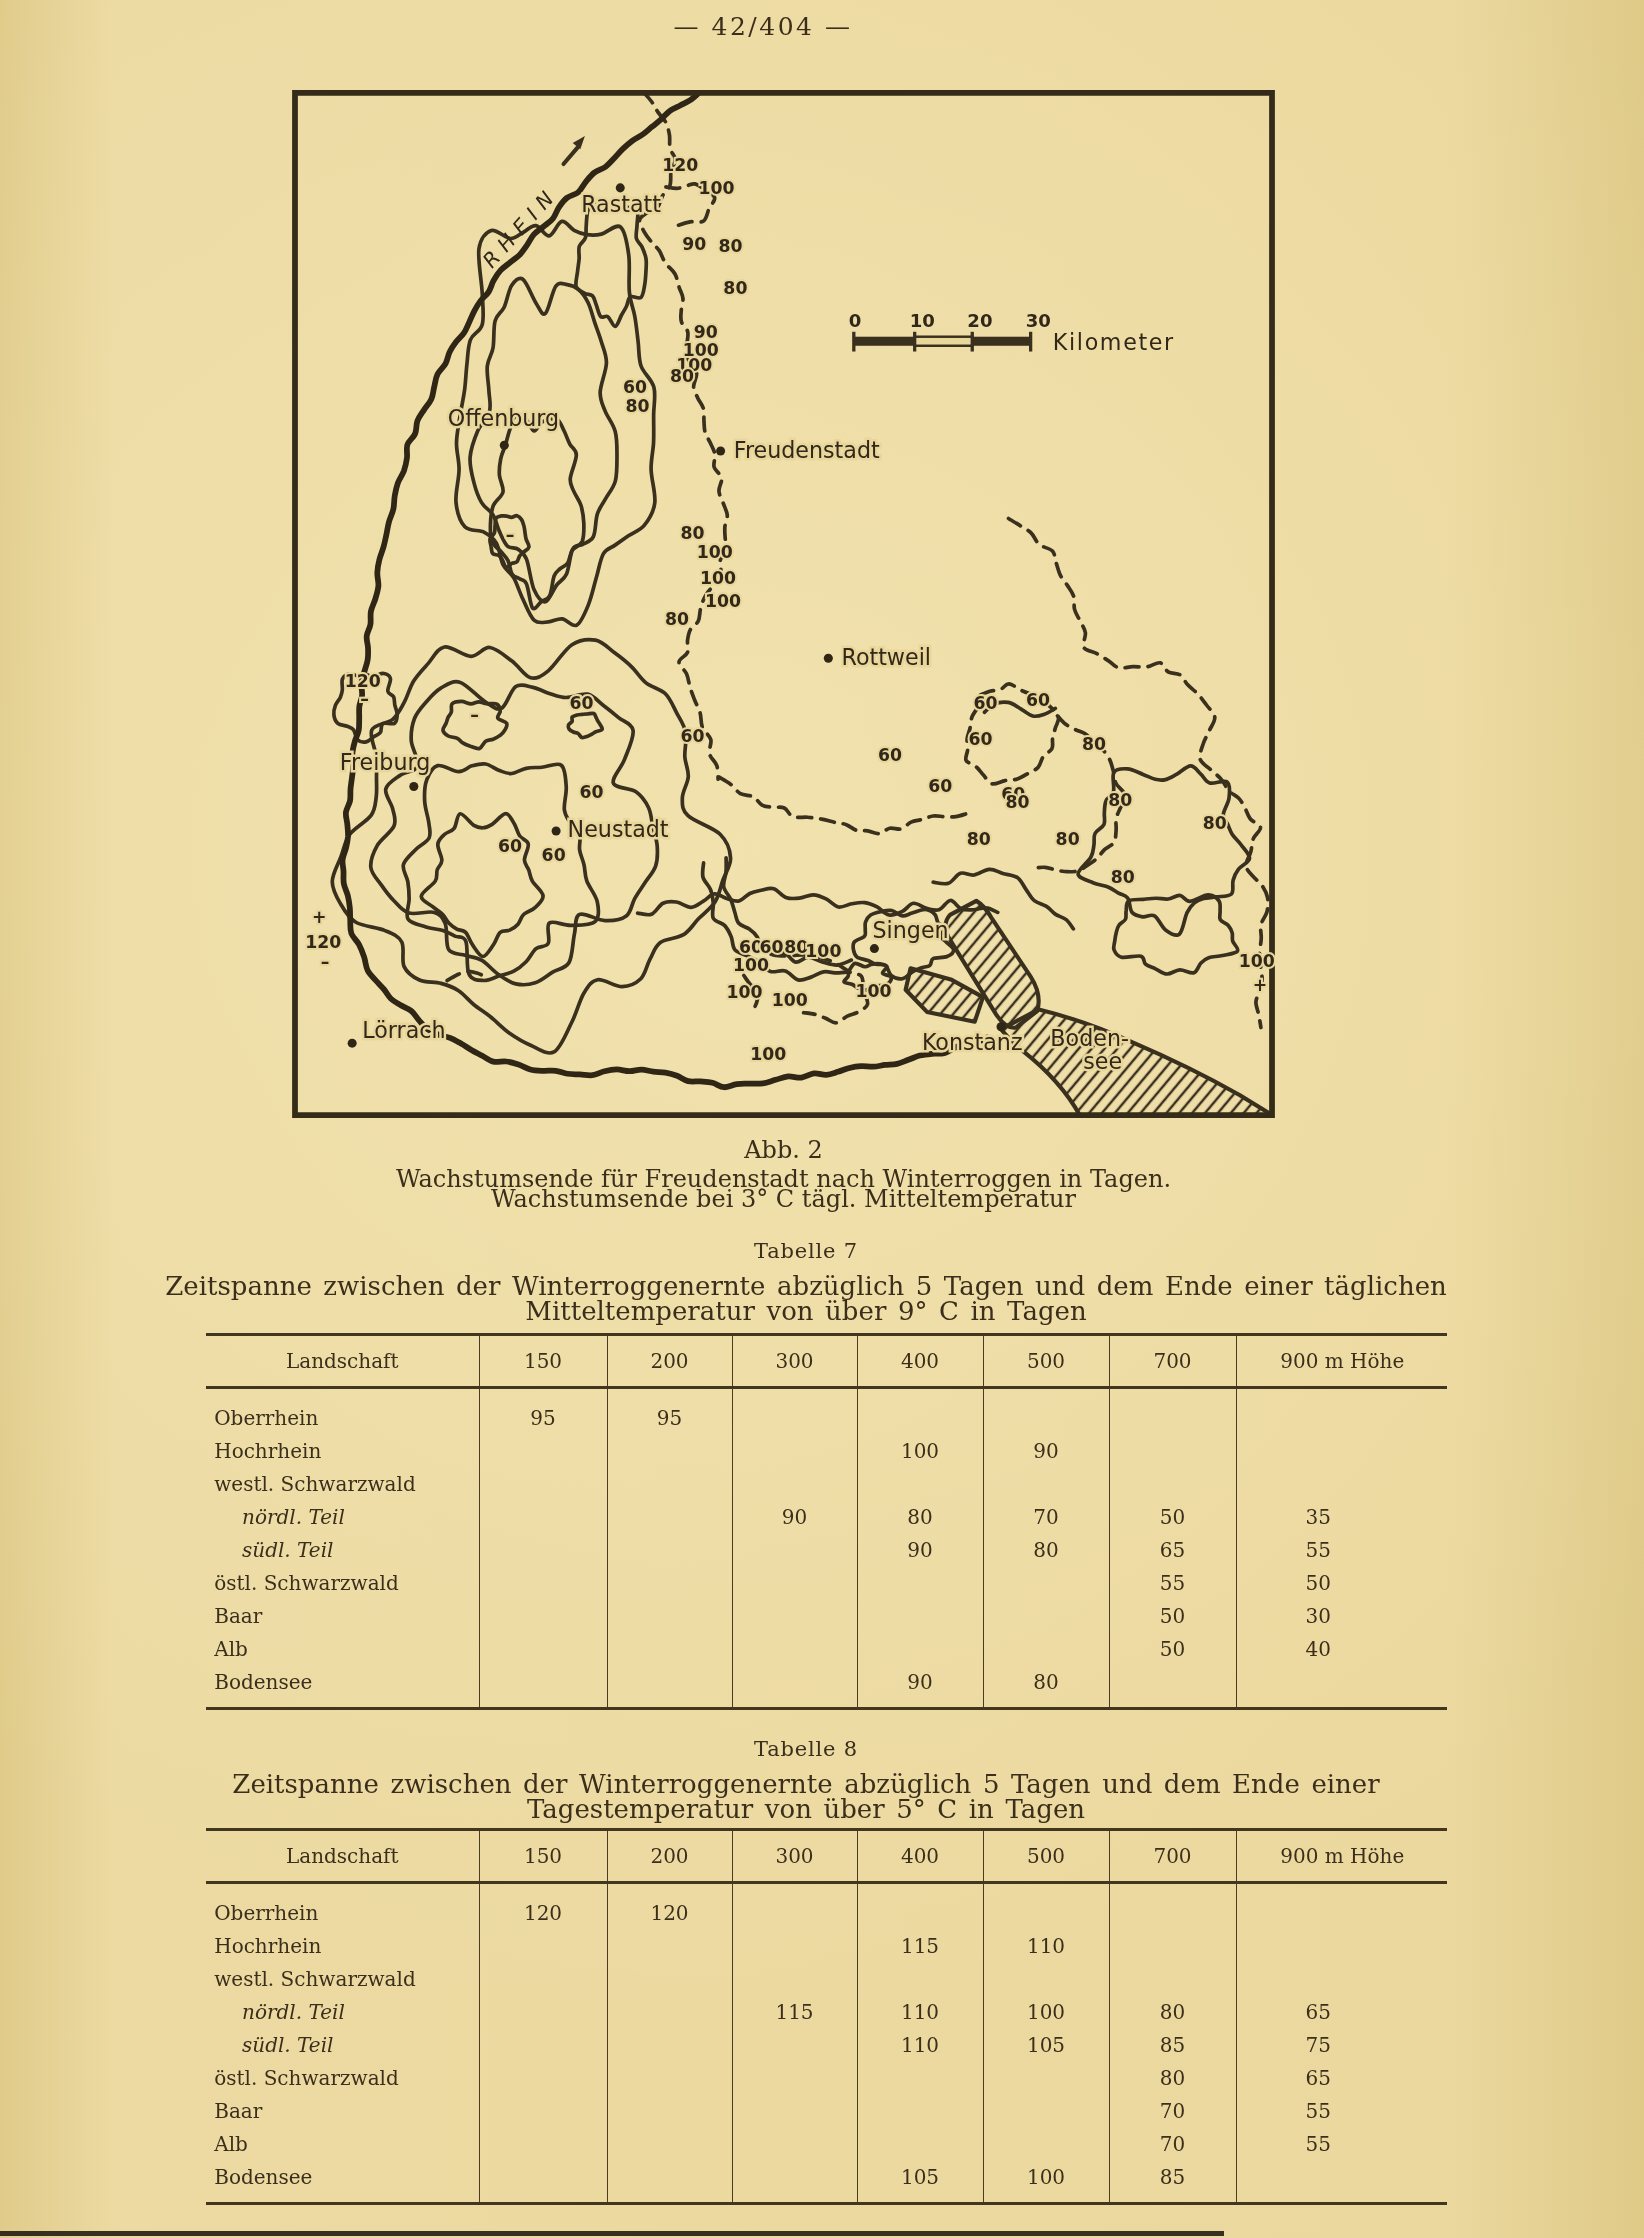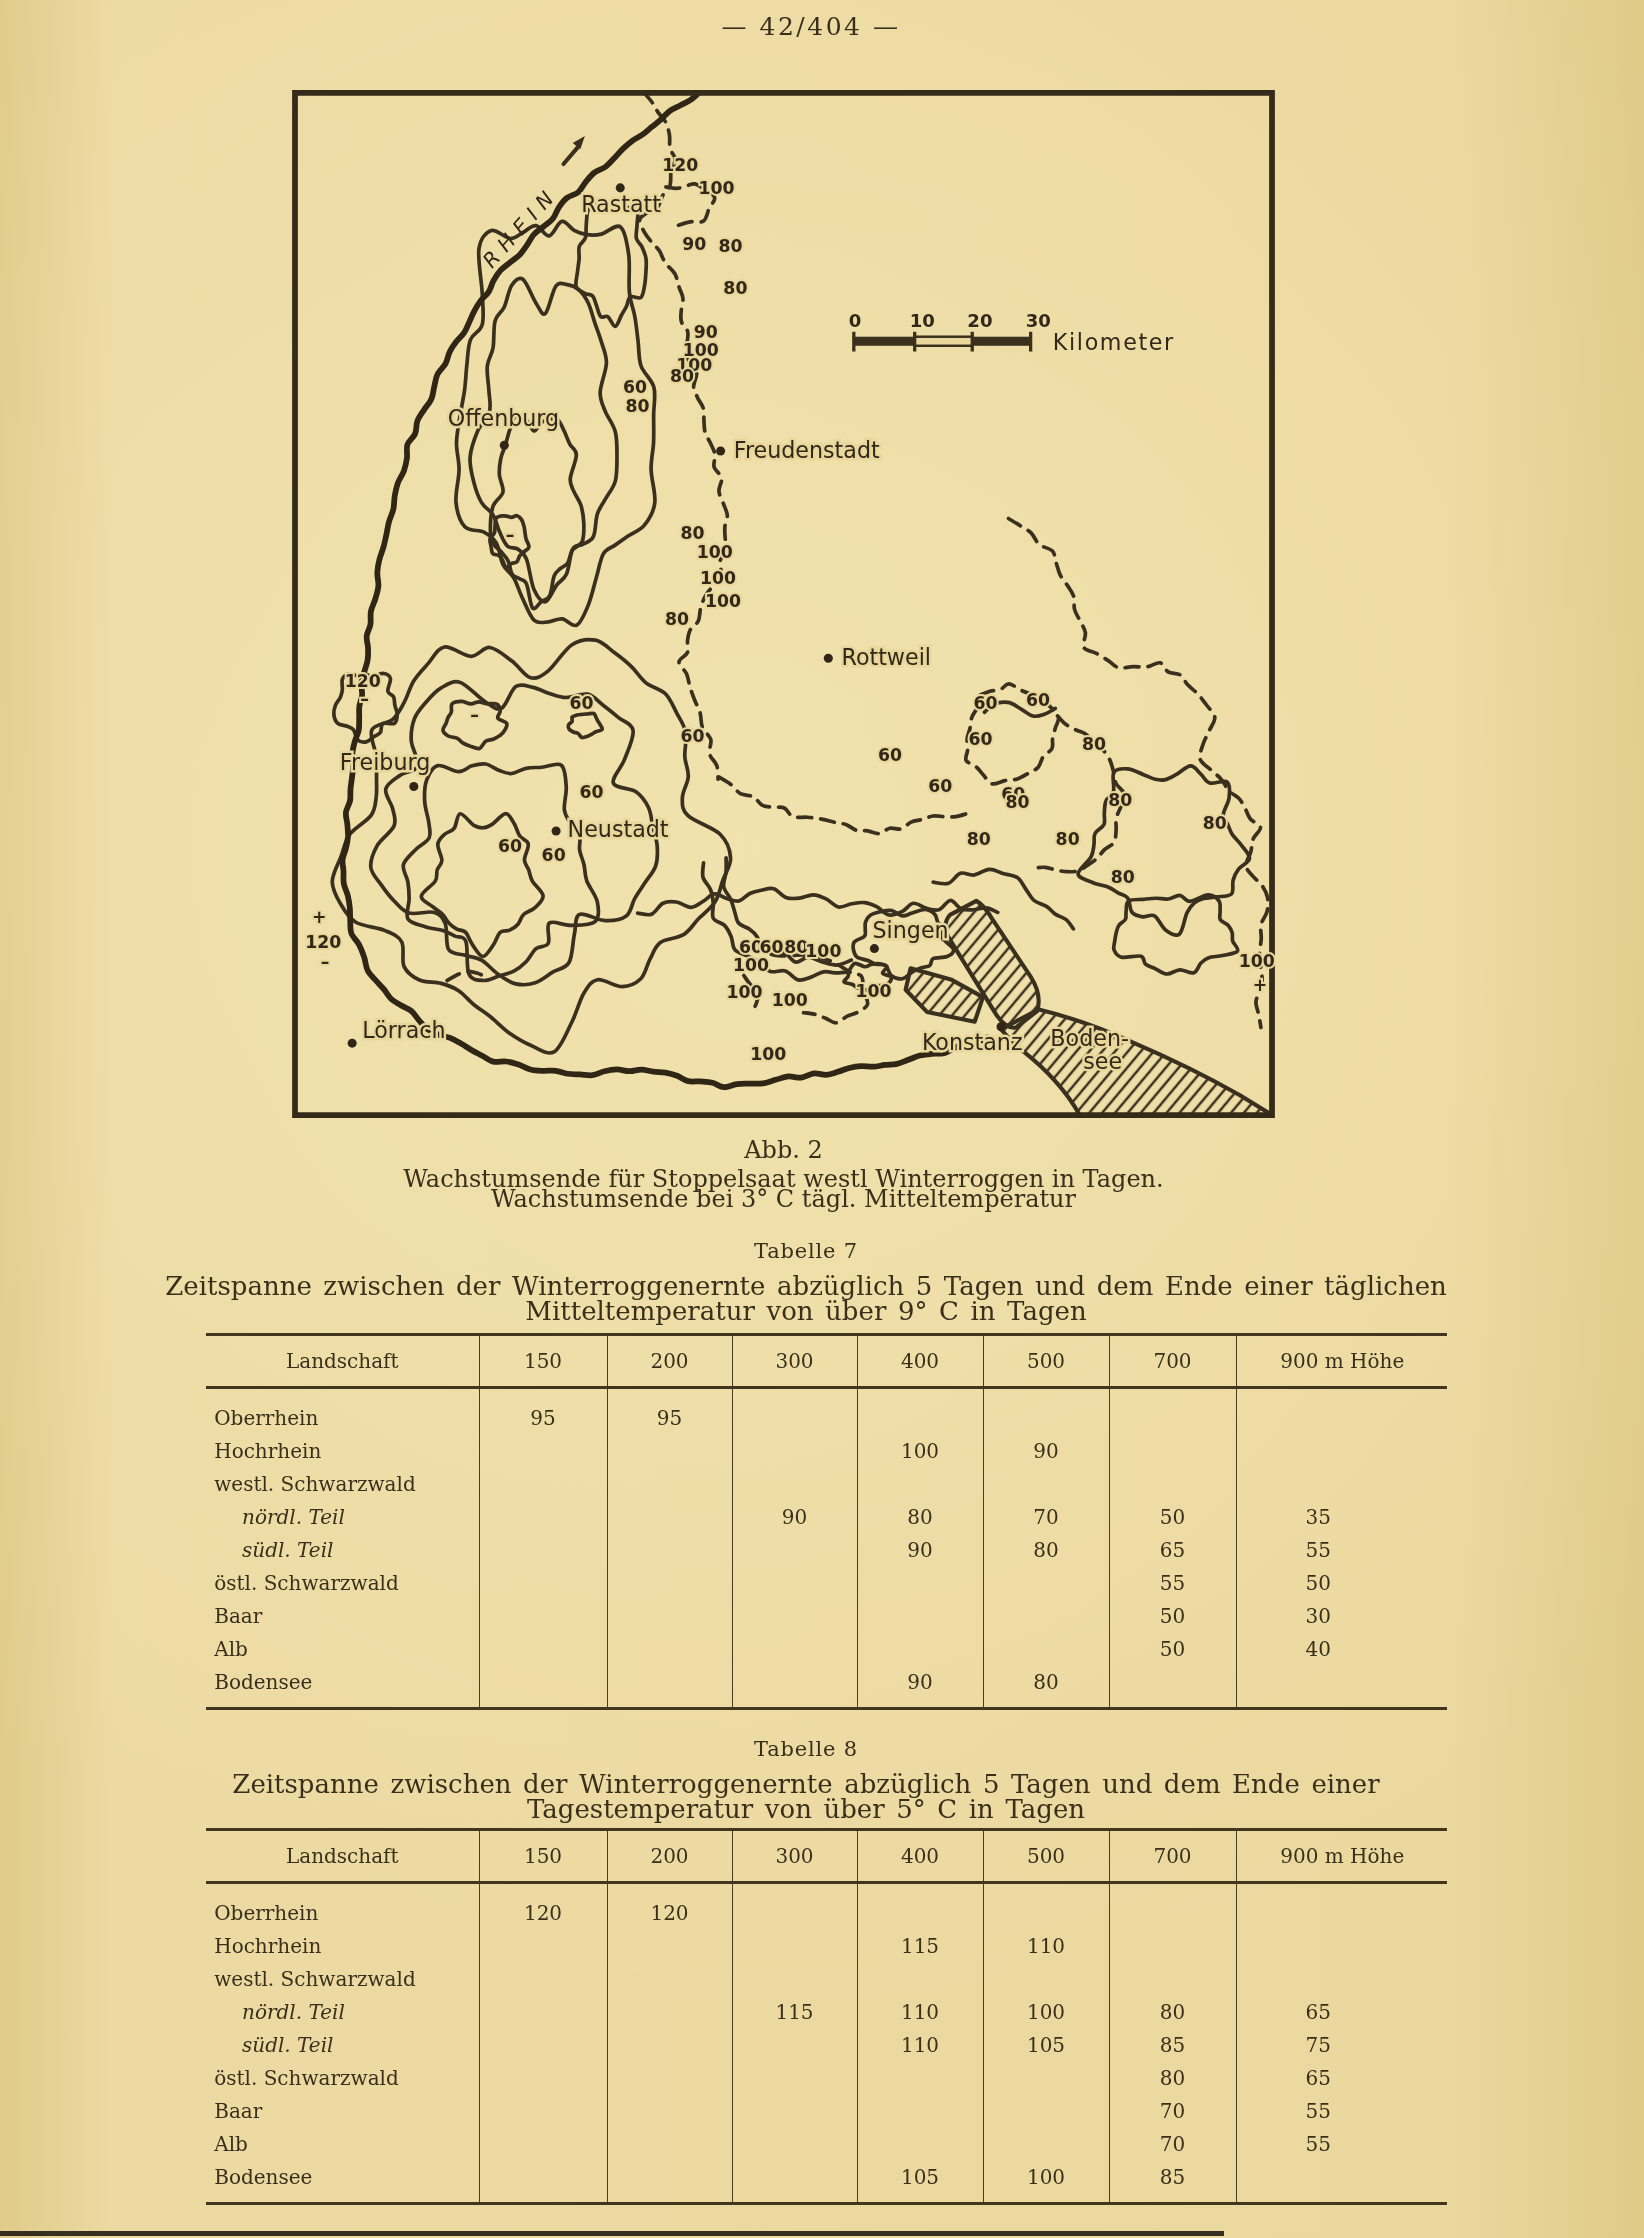--- a/index.html
+++ b/index.html
@@ -5,21 +5,21 @@
   html,body{margin:0;padding:0;background:#b9a878;}
   .page{
     position:relative;width:1645px;height:2239px;overflow:hidden;
     background:
       radial-gradient(120% 85% at 46% 38%, rgba(255,246,205,0.30), rgba(0,0,0,0) 62%),
       linear-gradient(90deg,#e0cb8a 0%,#ecdaa2 7%,#ebd89e 88%,#dfca88 100%),
       #e9d69b;
     font-family:"DejaVu Serif",serif;color:#3b2f1c;
   }
   .page-num{position:absolute;top:11.5px;left:0;width:1526px;text-align:center;
-    font-size:25px;letter-spacing:2.5px;margin-left:48px;}
+    font-size:25px;letter-spacing:2.5px;}
   .fig{position:absolute;left:292px;top:90px;width:983px;height:1028px;}
   .fig svg{display:block;width:983px;height:1028px;}
   .caption{position:absolute;left:292px;top:1140px;width:983px;text-align:center;
     font-size:24px;line-height:20.6px;}
   .caption .abb{margin-bottom:8.2px;}
   .tbl-head{position:absolute;left:140px;width:1332px;text-align:center;}
   .tbl-name{font-size:21px;letter-spacing:0.8px;margin-bottom:10.7px;}
   .tbl-sub{font-size:26px;font-weight:normal;line-height:25.5px;word-spacing:3.3px;}
   table.data{position:absolute;left:206px;width:1240px;border-collapse:collapse;
     table-layout:fixed;font-size:20px;color:#3b2f1c;
@@ -183,21 +183,21 @@
         <text class="city" x="136" y="1153" text-anchor="middle">Lörrach</text>
         <circle cx="862" cy="1139" r="5.5" fill="#2f2615"></circle>
         <text class="city" x="827" y="1167" text-anchor="middle">Konstanz</text>
         <text class="city" x="922" y="1163" text-anchor="start">Boden-</text>
         <text class="city" x="962" y="1190" text-anchor="start">see</text>
       </svg>
   </div>
 
   <div class="caption">
     <div class="abb">Abb. 2</div>
-    <div>Wachstumsende für Stoppelsaat westl Winterroggen in Tagen.</div>
+    <div>Wachstumsende für Freudenstadt nach Winterroggen in Tagen.</div>
     <div>Wachstumsende bei 3° C tägl. Mitteltemperatur</div>
   </div>
 
   <div class="tbl-head" style="top:1239px">
     <div class="tbl-name">Tabelle 7</div>
     <div class="tbl-sub">Zeitspanne zwischen der Winterroggenernte abzüglich 5 Tagen und dem Ende einer täglichen</div>
     <div class="tbl-sub">Mitteltemperatur von über 9° C in Tagen</div>
   </div>
   <table class="data" style="top:1333px">
     <colgroup>

